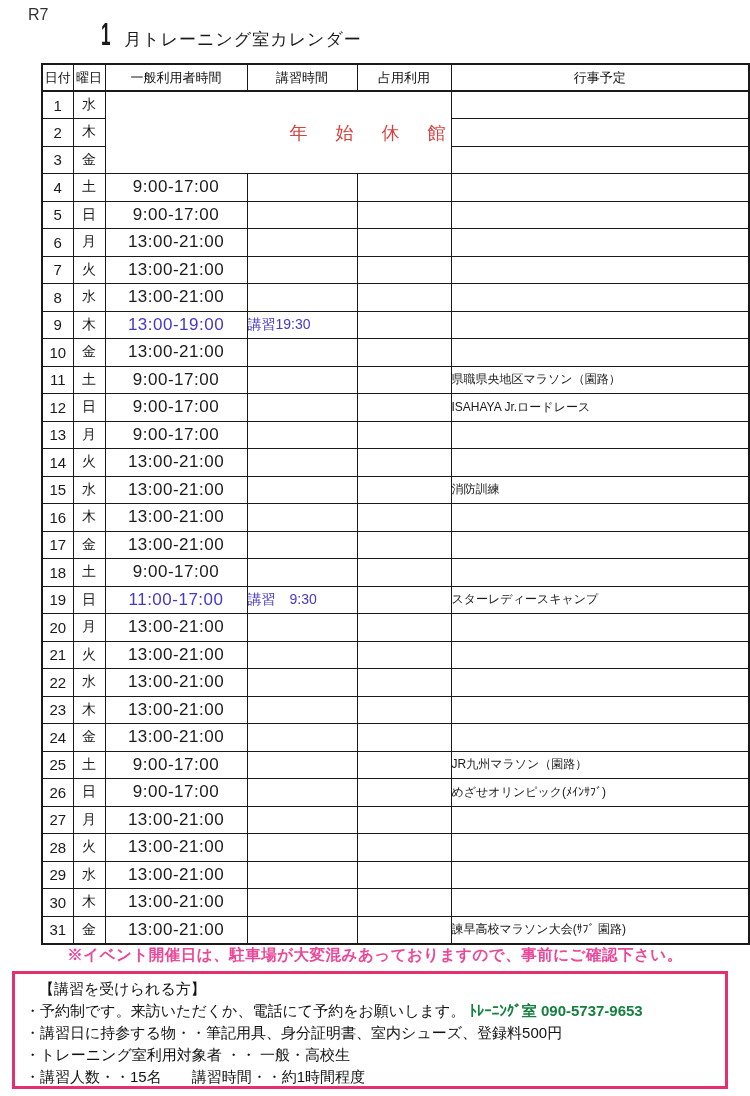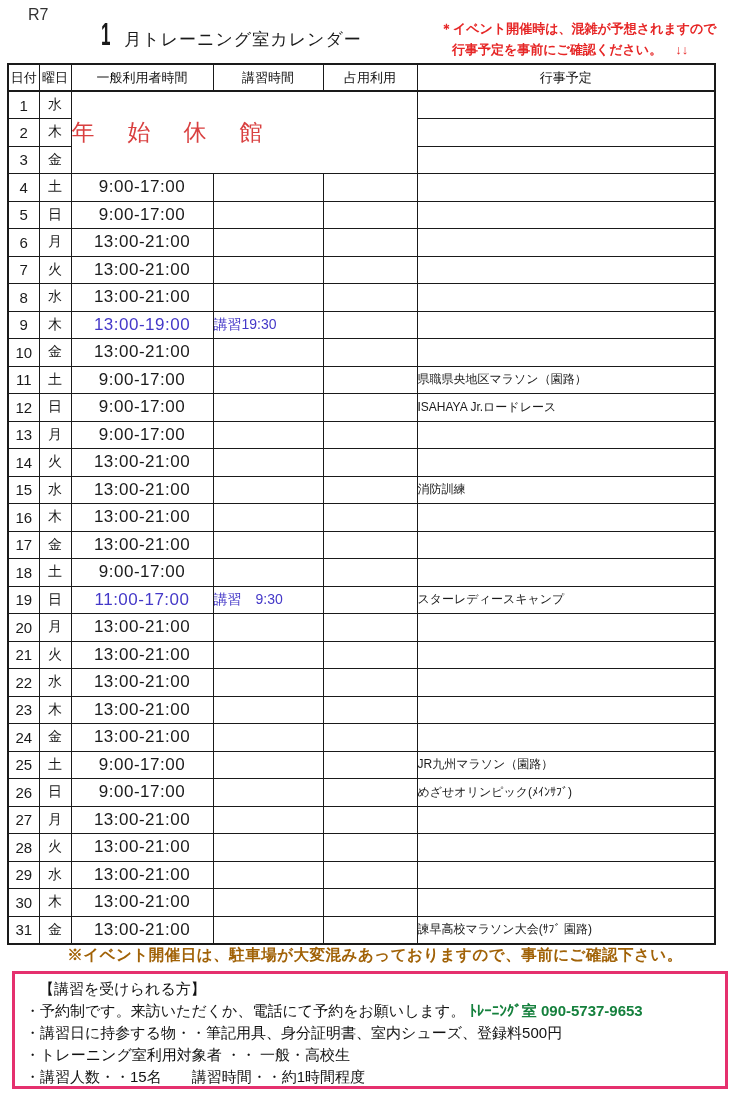--- a/index.html
+++ b/index.html
@@ -44,21 +44,21 @@
     width: 308px;
     font-size: 13px;
     line-height: 21px;
     font-weight: bold;
     color: #e62626;
   }
   .top-notice .l2 { padding-left: 12px; }
 
   table.cal {
     position: absolute;
-    left: 7px; top: 63px;
+    left: 41px; top: 63px;
     border-collapse: collapse;
     table-layout: fixed;
     width: 707px;
     border: 2px solid #1a1a1a;
   }
   table.cal th, table.cal td {
     border: 1px solid #1a1a1a;
     padding: 0;
     overflow: hidden;
     white-space: nowrap;
@@ -74,36 +74,36 @@
   td.c-date { text-align: center; font-size: 15px; }
   td.c-day  { text-align: center; font-size: 14px; }
   td.c-hours{ text-align: center; font-size: 17px; letter-spacing: 0.5px; }
   td.c-course{ text-align: left; padding-left: 8px; font-size: 14px; }
   td.c-priv { }
   td.c-event{ text-align: left; padding-left: 6px; font-size: 12px; }
   td.bg-cyan { background: #bff5f8; border-top-width: 2px; border-bottom-width: 2px; }
   td.bg-pink { background: #f7b8ee; border-top-width: 2px; border-bottom-width: 2px; }
   .time-blue { color: #4438c8; margin-left: 16px; }
   td.c-closure {
-    text-align: left;
+    text-align: right;
     color: #d94040;
-    font-size: 23px;
+    font-size: 18px;
     letter-spacing: 5px;
     background: #ffffff;
   }
   thead tr { border-bottom: 2px solid #1a1a1a; }
 
   .parking-note {
     position: absolute;
     left: 0; top: 945px;
     width: 750px;
     text-align: center;
     font-size: 15.5px;
     font-weight: bold;
-    color: #a16207;
+    color: #ec4899;
     letter-spacing: 0.5px;
   }
   .info-box {
     position: absolute;
     left: 12px; top: 971px;
     width: 716px;
     height: 118px;
     border: 3px solid #e5306e;
     background: #ffffff;
     padding: 4px 10px 0 10px;
@@ -119,24 +119,20 @@
 
 <div class="page">
 
   <div class="era">R7</div>
 
   <div class="title-row">
     <span class="month">1</span>
     <span class="title-text">月トレーニング室カレンダー</span>
   </div>
 
-  <div class="top-notice">
-    <div class="l1">＊イベント開催時は、混雑が予想されますので</div>
-    <div class="l2">行事予定を事前にご確認ください。　↓↓</div>
-  </div>
 
   <table class="cal">
     <colgroup>
       <col style="width:31px">
         <col style="width:32px">
         <col style="width:142px">
       <col style="width:110px">
         <col style="width:94px">
         <col style="width:298px">
     </colgroup>

